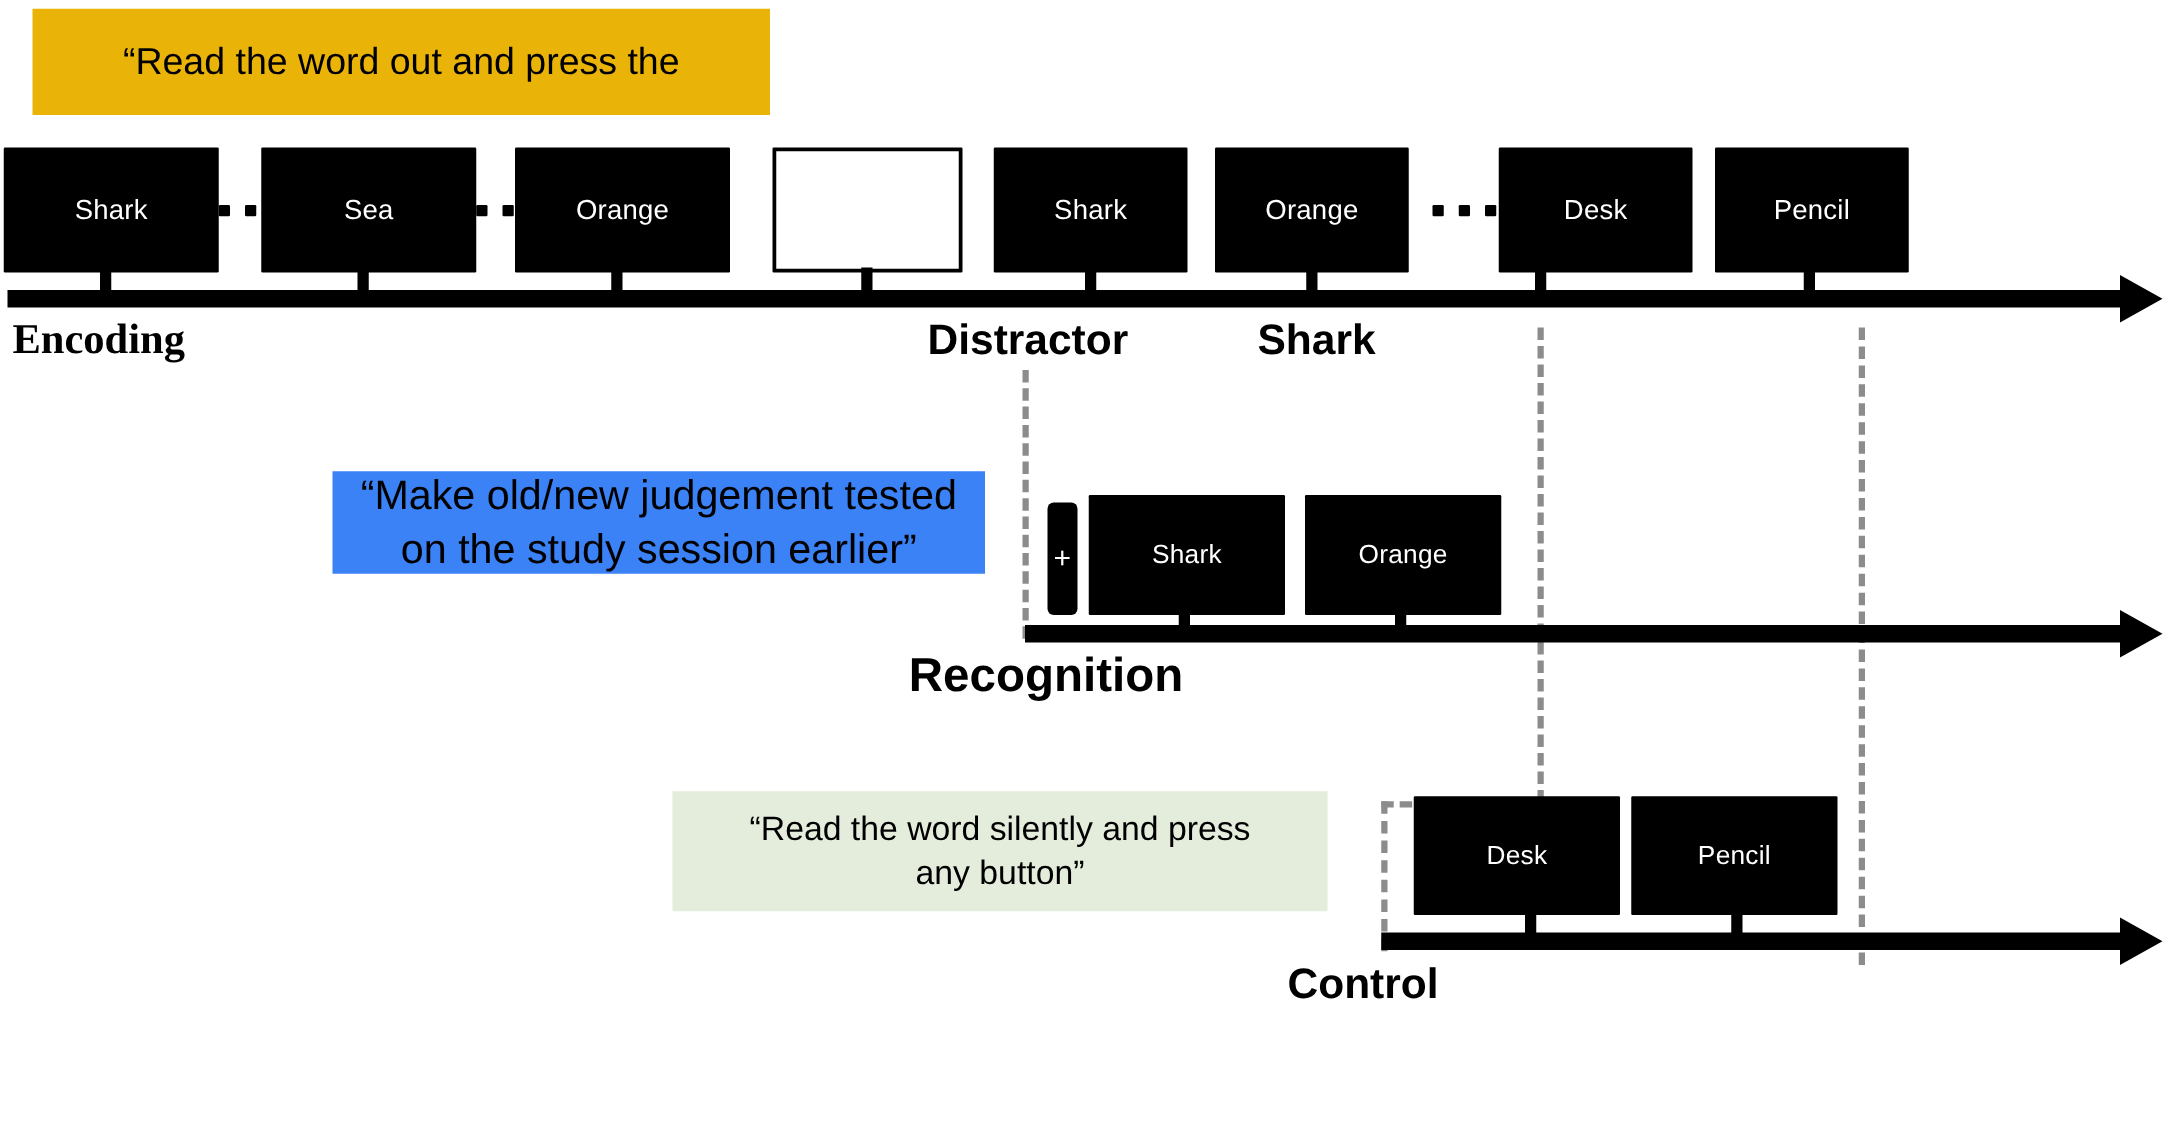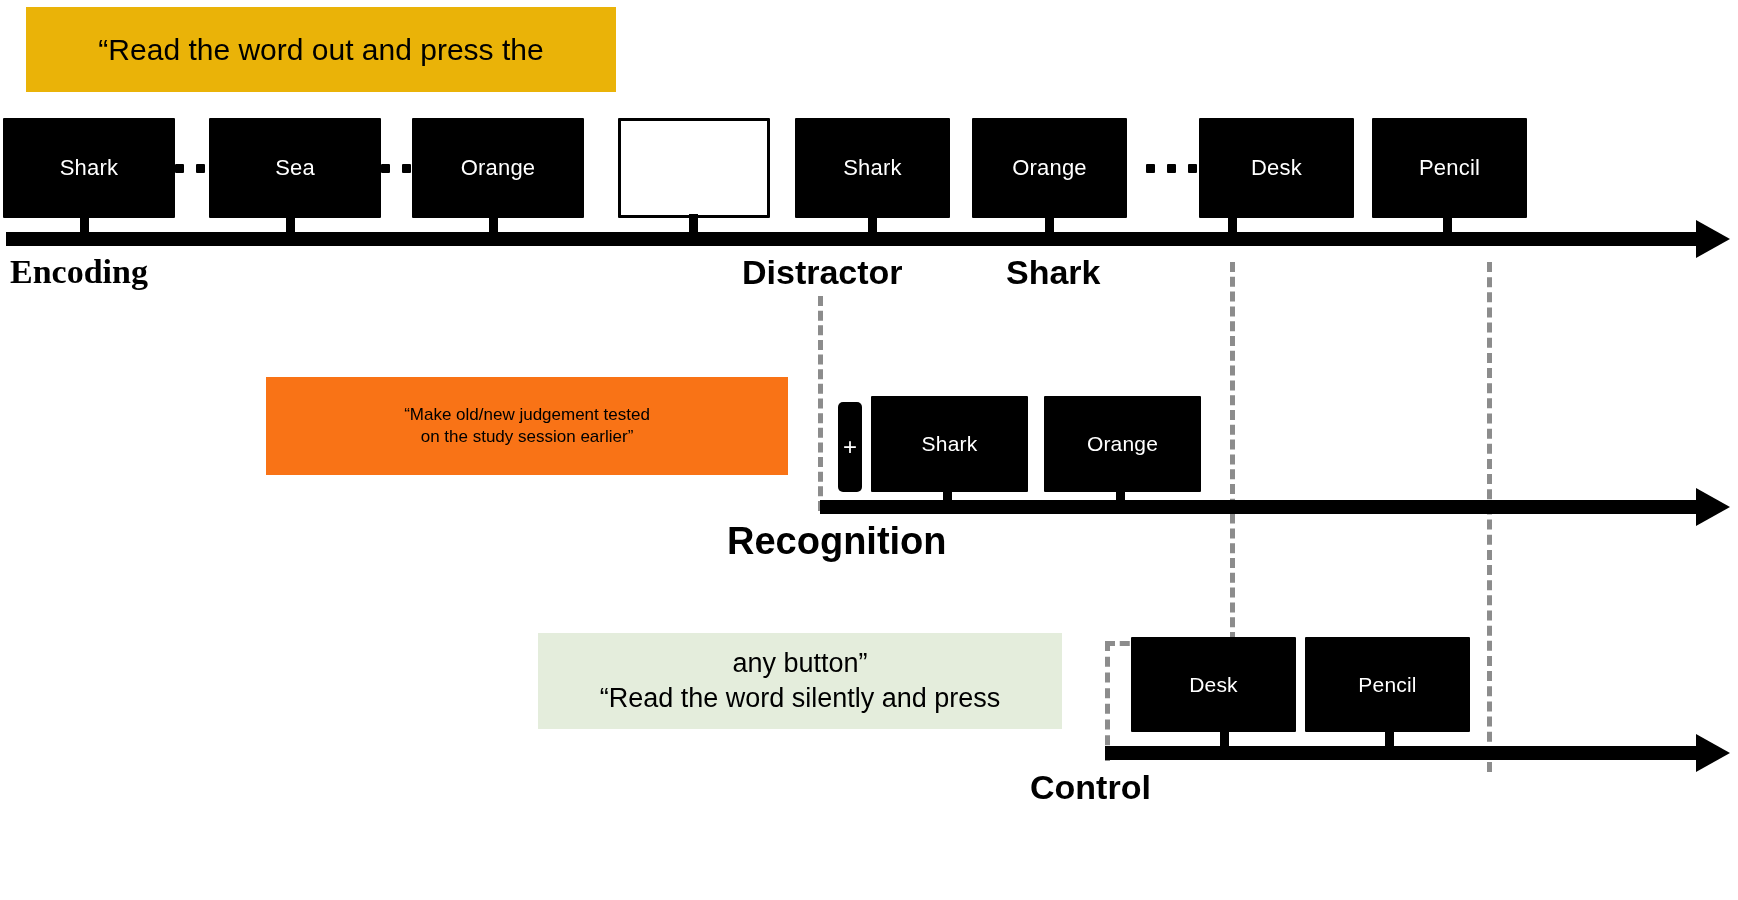--- a/index.html
+++ b/index.html
@@ -128,21 +128,21 @@
   <div class="dashv" style="left:818px;top:296px;height:215px;"></div>
 
   <div class="dashv" style="left:1230px;top:262px;height:380px;"></div>
 
   <div class="dashh" style="left:1105px;top:641px;width:128px;"></div>
 
   <div class="dashv" style="left:1105px;top:641px;height:120px;"></div>
 
   <div class="dashv" style="left:1487px;top:262px;height:510px;"></div>
 
-  <div class="callout" style="left:266px;top:377px;width:522px;height:98px;background:#f97316;font-size:17px;">
+  <div class="callout" style="left:266px;top:377px;width:522px;height:82px;background:#3b82f6;font-size:33px;">
     <span>
       <span>“Make old/new judgement tested</span>
       <span>on the study session earlier”</span>
     </span>
   </div>
 
   <div class="wbox fix" style="left:838px;top:402px;width:24px;height:90px;font-size:24px;">
     <span>+</span>
   </div>
 
@@ -156,22 +156,22 @@
   </div>
   <div class="stem" style="left:1116px;top:488px;height:20px;"></div>
 
   <div class="axis" style="left:820px;top:500px;width:876px;"></div>
   <div class="arrowhead" style="left:1696px;top:488px;"></div>
 
   <div class="plabel" style="left:727px;top:520px;font-size:38px;">Recognition</div>
 
   <div class="callout" style="left:538px;top:633px;width:524px;height:96px;background:#e4eddc;font-size:27px;">
     <span>
+      <span>“Read the word silently and press</span>
       <span>any button”</span>
-      <span>“Read the word silently and press</span>
     </span>
   </div>
 
   <div class="wbox" style="left:1131px;top:637px;width:165px;height:95px;font-size:21px;">
     <span>Desk</span>
   </div>
   <div class="stem" style="left:1220px;top:728px;height:24px;"></div>
 
   <div class="wbox" style="left:1305px;top:637px;width:165px;height:95px;font-size:21px;">
     <span>Pencil</span>

